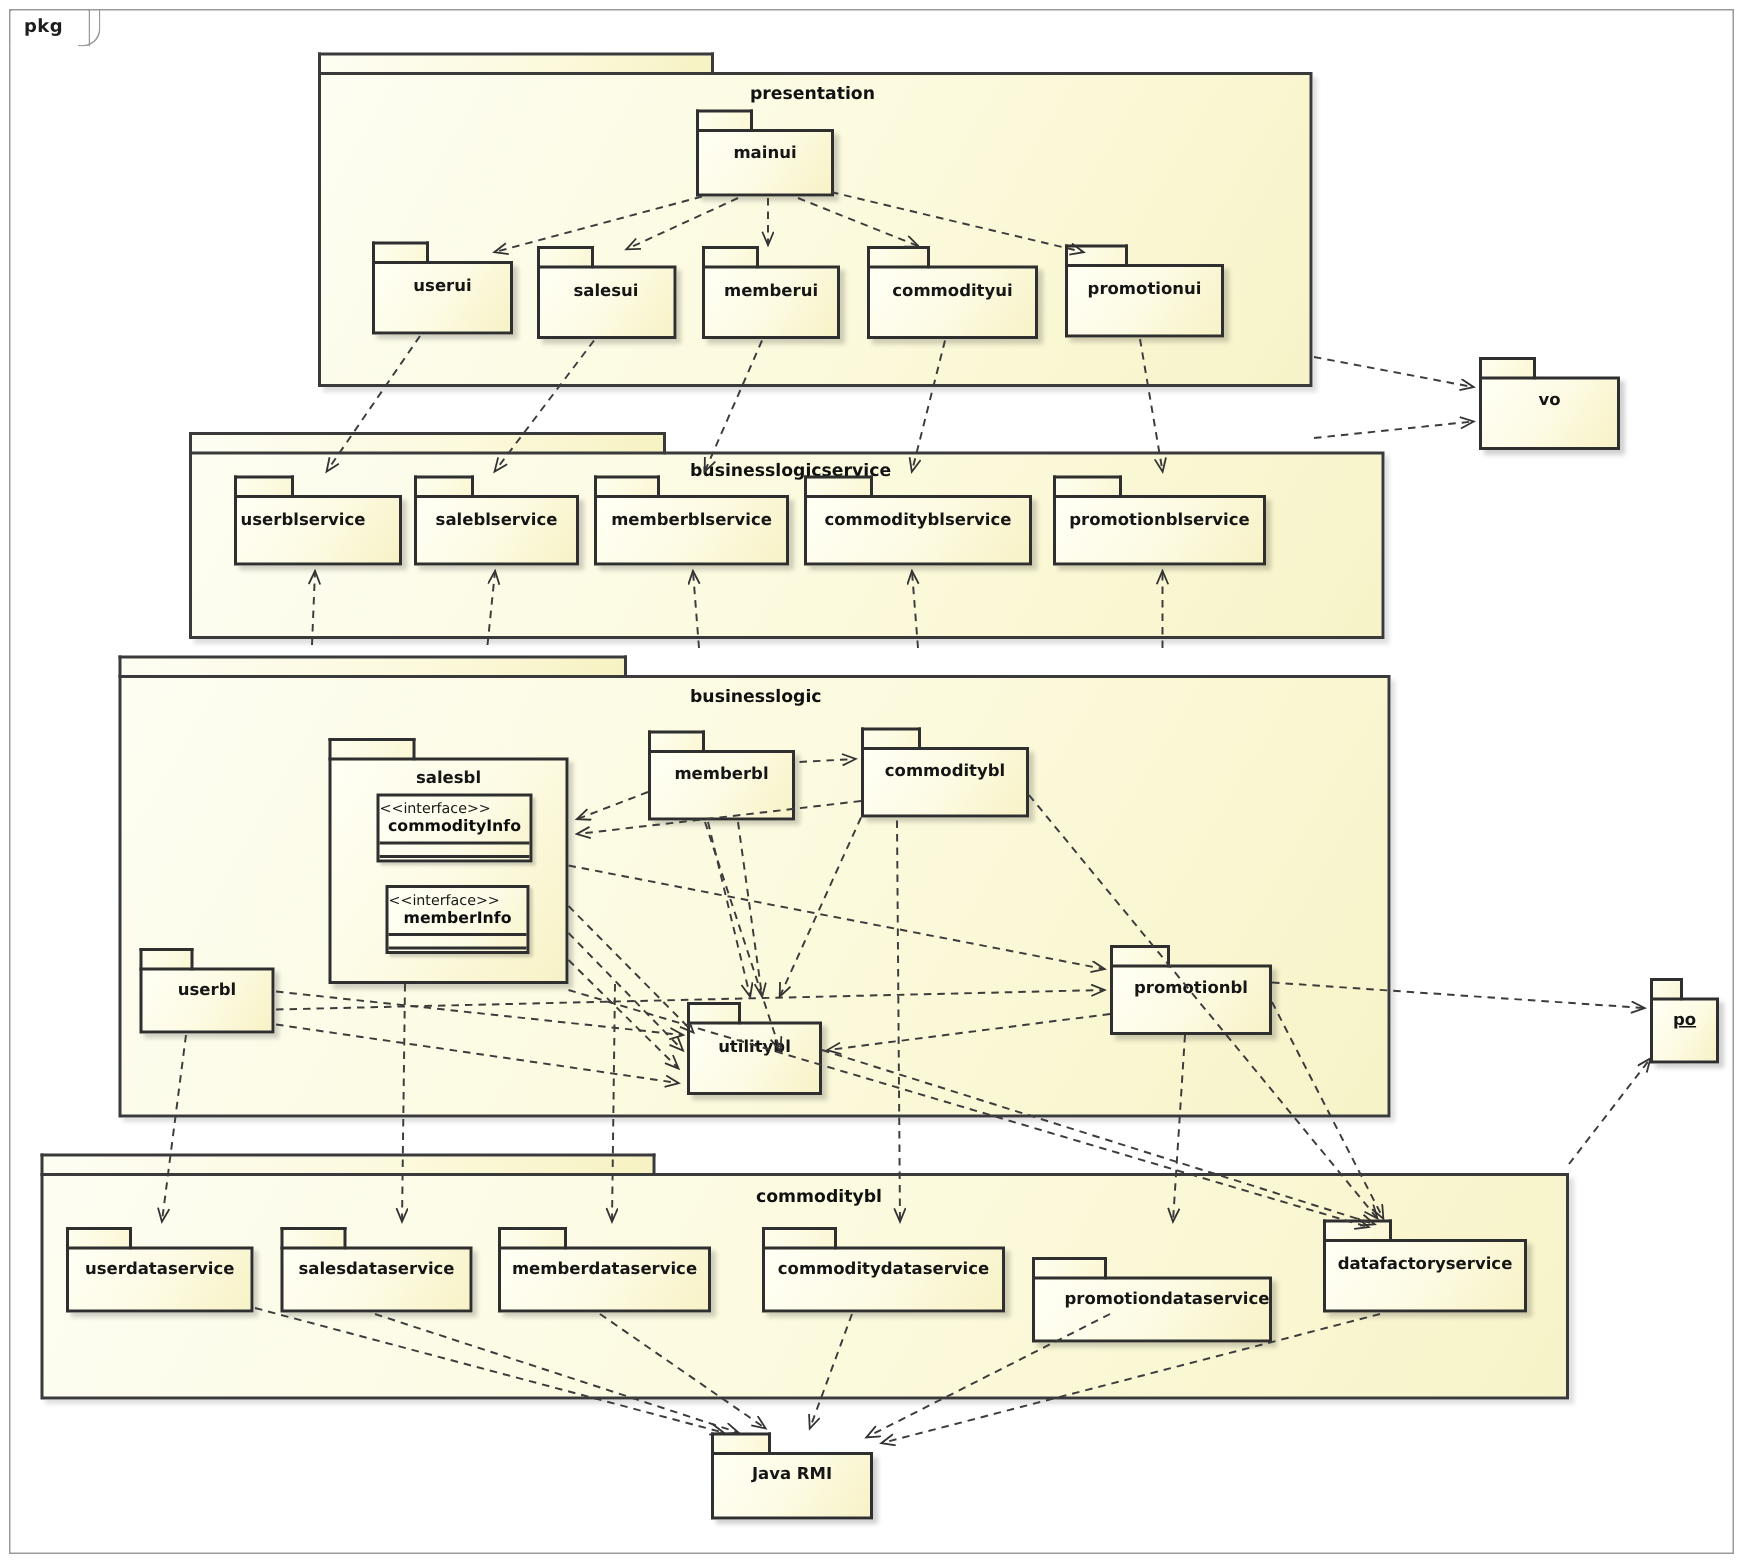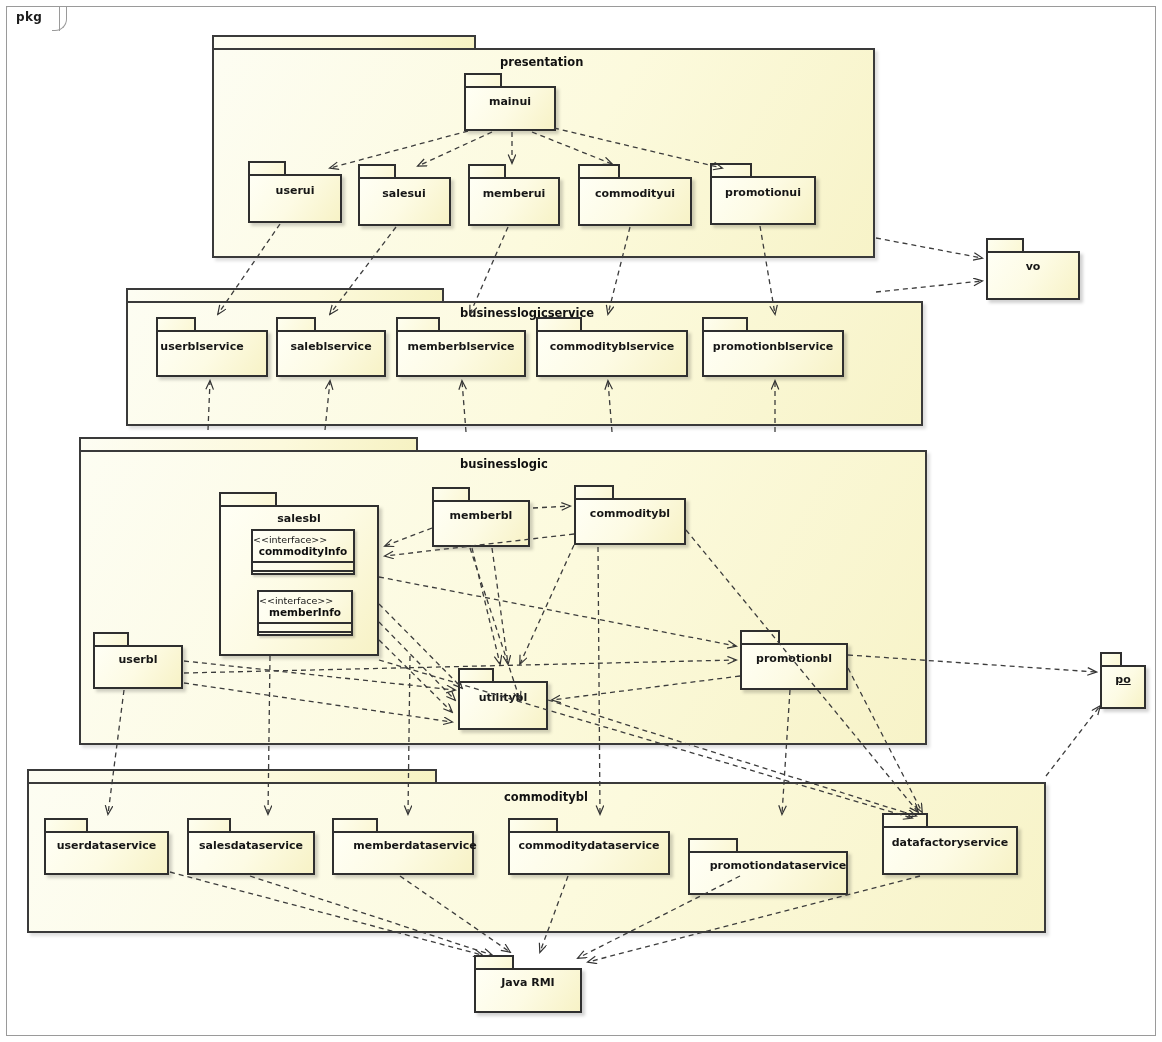--- a/index.html
+++ b/index.html
@@ -212,21 +212,21 @@
     <div class="body" style="top:13px;width:125px;height:44px;"></div>
     <div class="nm" style="top:21px;">userdataservice</div>
   </div>
 
   <div class="pk" style="left:187px;top:818px;width:128px;height:57px;text-decoration:underline;">
     <div class="tab" style="width:44px;"></div>
     <div class="body" style="top:13px;width:128px;height:44px;"></div>
     <div class="nm" style="top:21px;">salesdataservice</div>
   </div>
 
-  <div class="pk" style="left:332px;top:818px;width:142px;height:57px;padding-left:24px;">
+  <div class="pk" style="left:332px;top:818px;width:142px;height:57px;">
     <div class="tab" style="width:46px;"></div>
     <div class="body" style="top:13px;width:142px;height:44px;"></div>
     <div class="nm" style="top:21px;">memberdataservice</div>
   </div>
 
   <div class="pk" style="left:508px;top:818px;width:162px;height:57px;">
     <div class="tab" style="width:50px;"></div>
     <div class="body" style="top:13px;width:162px;height:44px;"></div>
     <div class="nm" style="top:21px;">commoditydataservice</div>
   </div>

